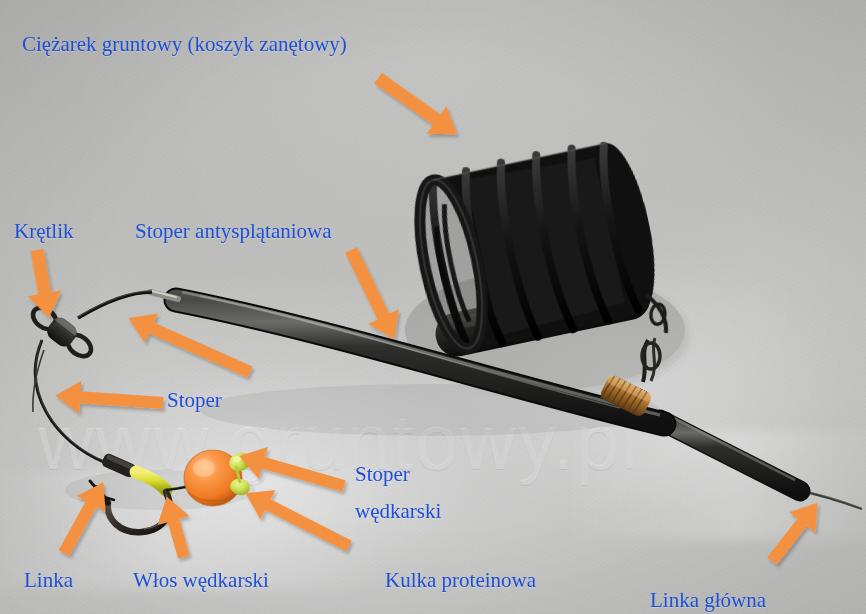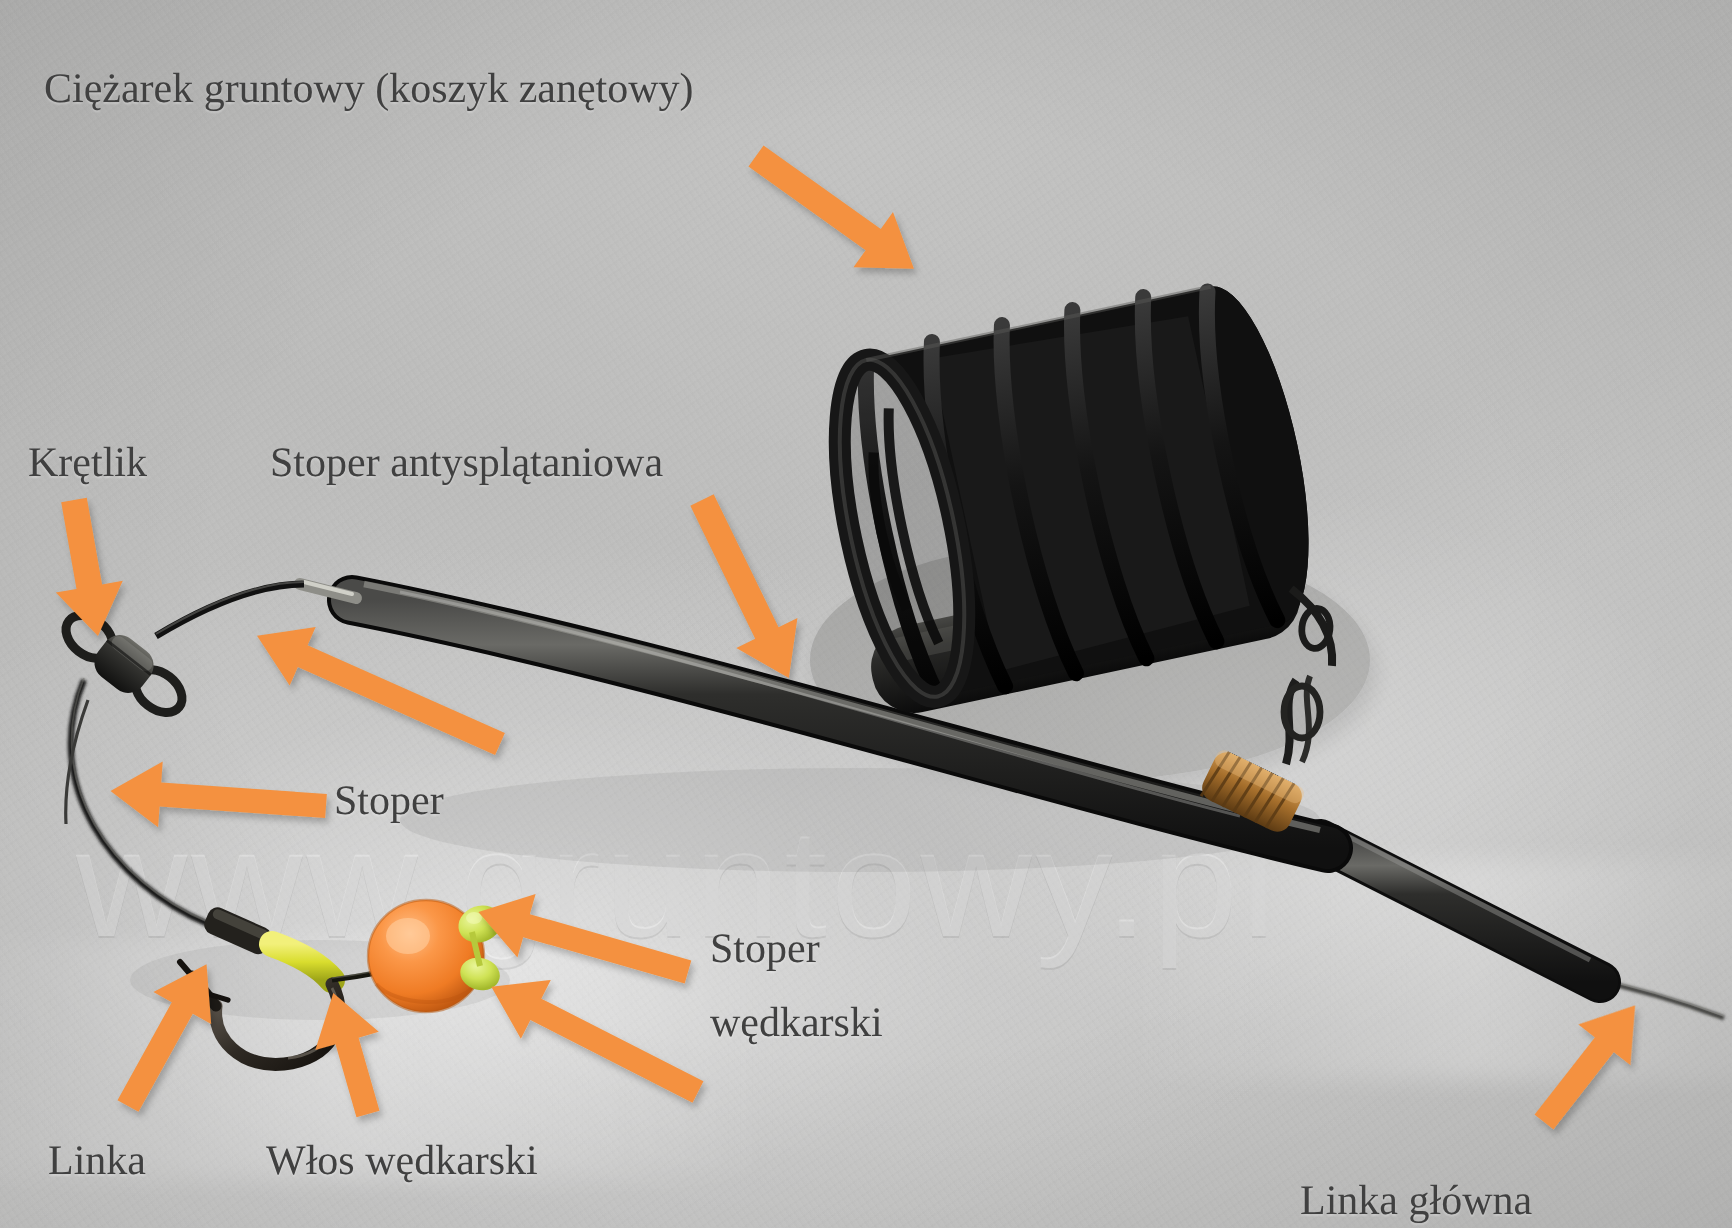--- a/index.html
+++ b/index.html
@@ -56,21 +56,21 @@
     letter-spacing: 2px;
     color: rgba(255,255,255,0.30);
     text-shadow: 0 1px 0 rgba(120,120,120,0.18);
     white-space: nowrap;
     user-select: none;
   }
 
   
   .label {
     position: absolute;
-    color: #404040;
+    color: #1d4ed8;
     font-size: 21px;
     line-height: 1.42;
     white-space: pre;
     text-shadow: 0 1px 1px rgba(255,255,255,0.28);
   }
 
   
   #arrows, #tackle {
     position: absolute;
     inset: 0;
@@ -376,15 +376,16 @@
   </svg>
 
   <div class="label" style="left:22px;  top:30px;">Ciężarek gruntowy (koszyk zanętowy)</div>
   <div class="label" style="left:14px;  top:217px;text-align:center;">Krętlik</div>
   <div class="label" style="left:135px; top:217px;">Stoper antysplątaniowa</div>
   <div class="label" style="left:167px; top:386px;">Stoper</div>
   <div class="label" style="left:355px; top:456px; line-height:1.75;">Stoper
 wędkarski</div>
   <div class="label" style="left:24px;  top:566px;">Linka</div>
   <div class="label" style="left:133px; top:566px;">Włos wędkarski</div>
+  <div class="label" style="left:385px; top:566px;">Kulka proteinowa</div>
   <div class="label" style="left:650px; top:566px;margin-top:20px;">Linka główna</div>
 
 </div>
 
 </body></html>

